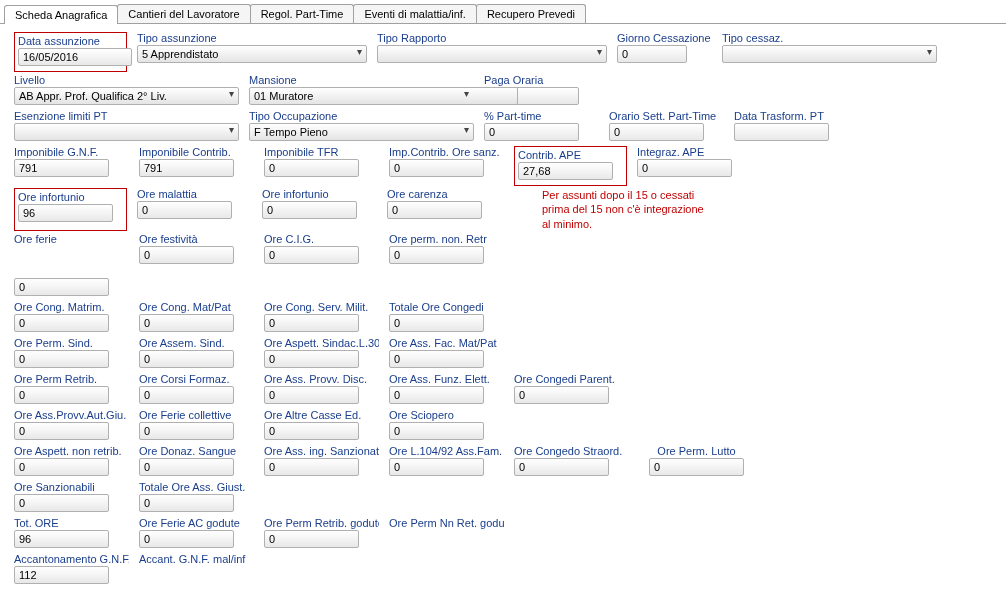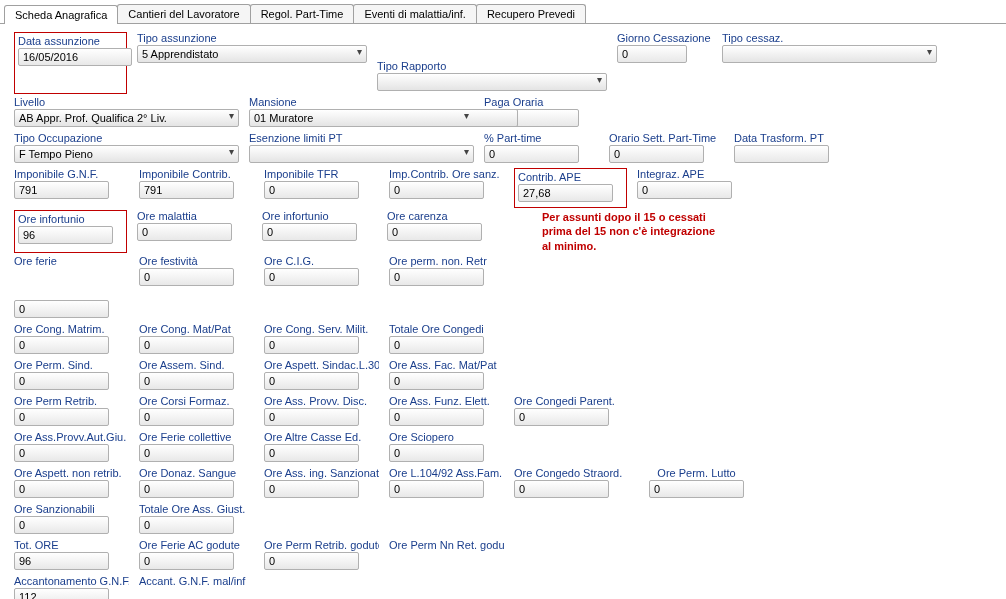--- a/index.html
+++ b/index.html
@@ -78,21 +78,21 @@
     right: 5px;
     top: 1px;
     font-size: 10px;
     color: #444;
     pointer-events: none;
   }
   .red-box { border: 1.5px solid #c00000; padding: 2px 3px; }
   .note {
     color: #c00000;
     font-size: 11px;
-    font-weight: bold;
+    font-weight: normal;
     line-height: 1.3;
   }
   .w70 { width: 70px; }
   .w105 { width: 114px; }
   .w215 { width: 215px; }
   .w230 { width: 230px; }
   .w95 { width: 95px; }
 </style>
 </head>
 <body>
@@ -111,21 +111,21 @@
     <div class="red-box">
       <div class="field" style="width:105px;">
         <span class="label">Data assunzione</span>
         <input class="input w105" value="16/05/2016" style="">
       </div>
     </div>
     <div class="field" style="width:230px;">
       <span class="label">Tipo assunzione</span>
       <div class="select-wrap"><input class="select w230" value="5 Apprendistato" style=""></div>
     </div>
-    <div class="field" style="width:230px;margin-top:28px;">
+    <div class="field" style="width:230px;">
       <span class="label">Tipo Rapporto</span>
       <div class="select-wrap"><input class="select w230" value="" style=""></div>
     </div>
     <div class="field" style="width:95px;">
       <span class="label">Giorno Cessazione</span>
       <input class="input w70" value="0" style="">
     </div>
     <div class="field" style="width:215px;">
       <span class="label">Tipo cessaz.</span>
       <div class="select-wrap"><input class="select w215" value="" style=""></div>
@@ -142,26 +142,26 @@
       <div class="select-wrap"><input class="select" style="width: 269px;" value="01 Muratore"></div>
     </div>
     <div class="field" style="width:115px;">
       <span class="label">Paga Oraria</span>
       <input class="input w95" value="8,24" style="">
     </div>
   </div>
 
   <div class="row">
     <div class="field" style="width:225px;">
+      <span class="label">Esenzione limiti PT</span>
+      <div class="select-wrap"><input class="select" style="width: 225px;" value=""></div>
+    </div>
+    <div class="field" style="width:225px;">
       <span class="label">Tipo Occupazione</span>
       <div class="select-wrap"><input class="select" style="width: 225px;" value="F Tempo Pieno"></div>
-    </div>
-    <div class="field" style="width:225px;">
-      <span class="label">Esenzione limiti PT</span>
-      <div class="select-wrap"><input class="select" style="width: 225px;" value=""></div>
     </div>
     <div class="field" style="width:115px;">
       <span class="label">% Part-time</span>
       <input class="input w95" value="0" style="">
     </div>
     <div class="field" style="width:115px;">
       <span class="label">Orario Sett. Part-Time</span>
       <input class="input w95" value="0" style="">
     </div>
     <div class="field" style="width:115px;">

